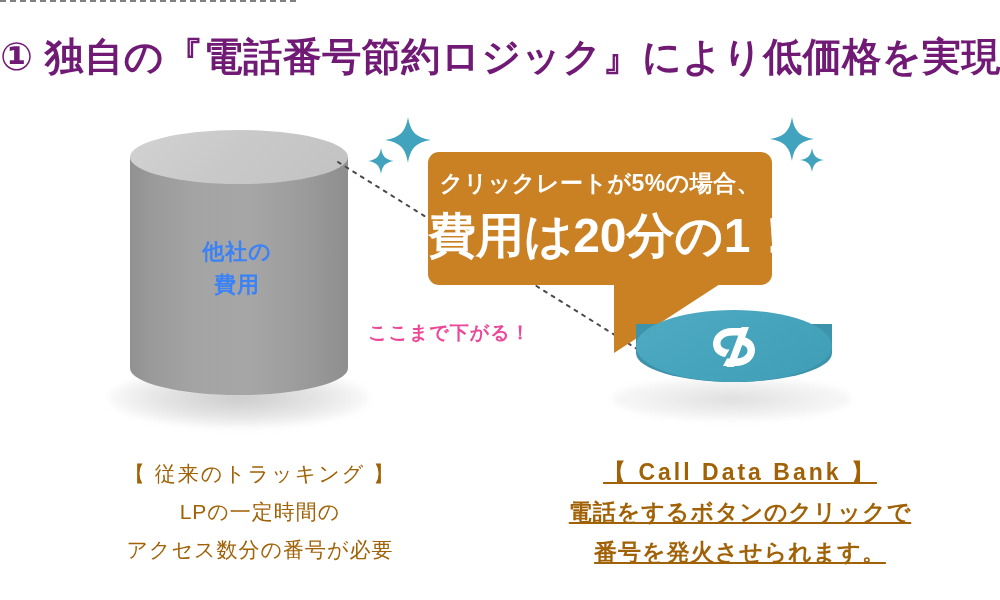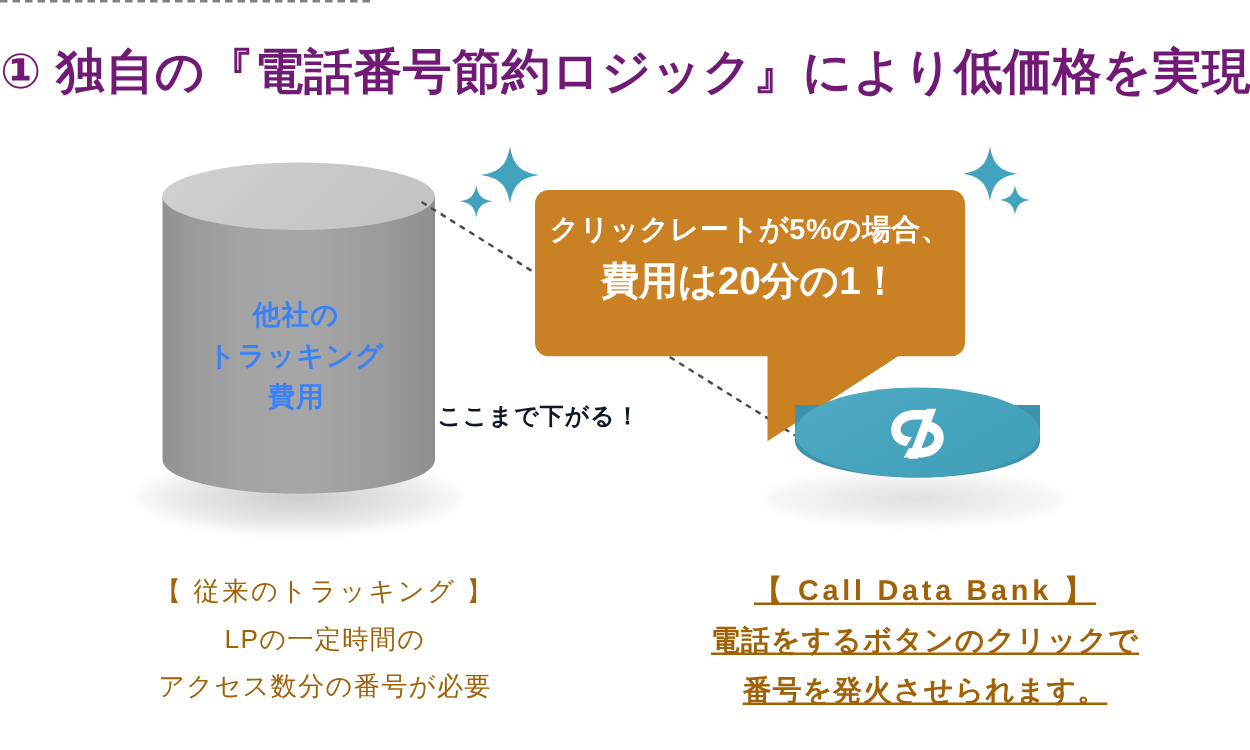--- a/index.html
+++ b/index.html
@@ -168,21 +168,21 @@
     letter-spacing: 0.5px;
     white-space: nowrap;
   }
   #bubble-line2 {
     position: absolute;
     left: 0;
     top: 52px;
     width: 344px;
     text-align: center;
     color: #ffffff;
-    font-size: 31px;
+    font-size: 48px;
     font-weight: bold;
     letter-spacing: 0px;
     white-space: nowrap;
   }
 
   
   .sparkle {
     position: absolute;
     background: #41a3bd;
   }
@@ -195,25 +195,25 @@
     left: 346px;
     top: 364px;
     width: 296px;
     height: 0;
     border-top: 2px dashed #808080;
   }
 
   
   #mid-note {
     position: absolute;
-    left: 350px;
+    left: 368px;
     top: 320px;
     font-size: 19px;
     font-weight: bold;
-    color: #0f172a;
+    color: #ec4899;
     letter-spacing: 1px;
     white-space: nowrap;
   }
 
   
   .caption {
     position: absolute;
     text-align: center;
     color: #a16207;
   }
@@ -245,21 +245,20 @@
 <div id="canvas">
 
   <div id="page-title">① 独自の『電話番号節約ロジック』により低価格を実現</div>
 
   <div id="cylinder-shadow"></div>
   <div id="cylinder">
     <div id="cylinder-body"></div>
     <div id="cylinder-top"></div>
     <div id="cylinder-label">
       <div>他社の</div>
-      <div>トラッキング</div>
       <div>費用</div>
     </div>
   </div>
 
   <svg id="connector-diagonal" class="connector" width="316" height="200">
     <line x1="2" y1="2" x2="306" y2="192" stroke="#4a4a4a" stroke-width="2" stroke-dasharray="3 6" stroke-linecap="round"></line>
   </svg>
 
   <div id="connector-horizontal"></div>
 

